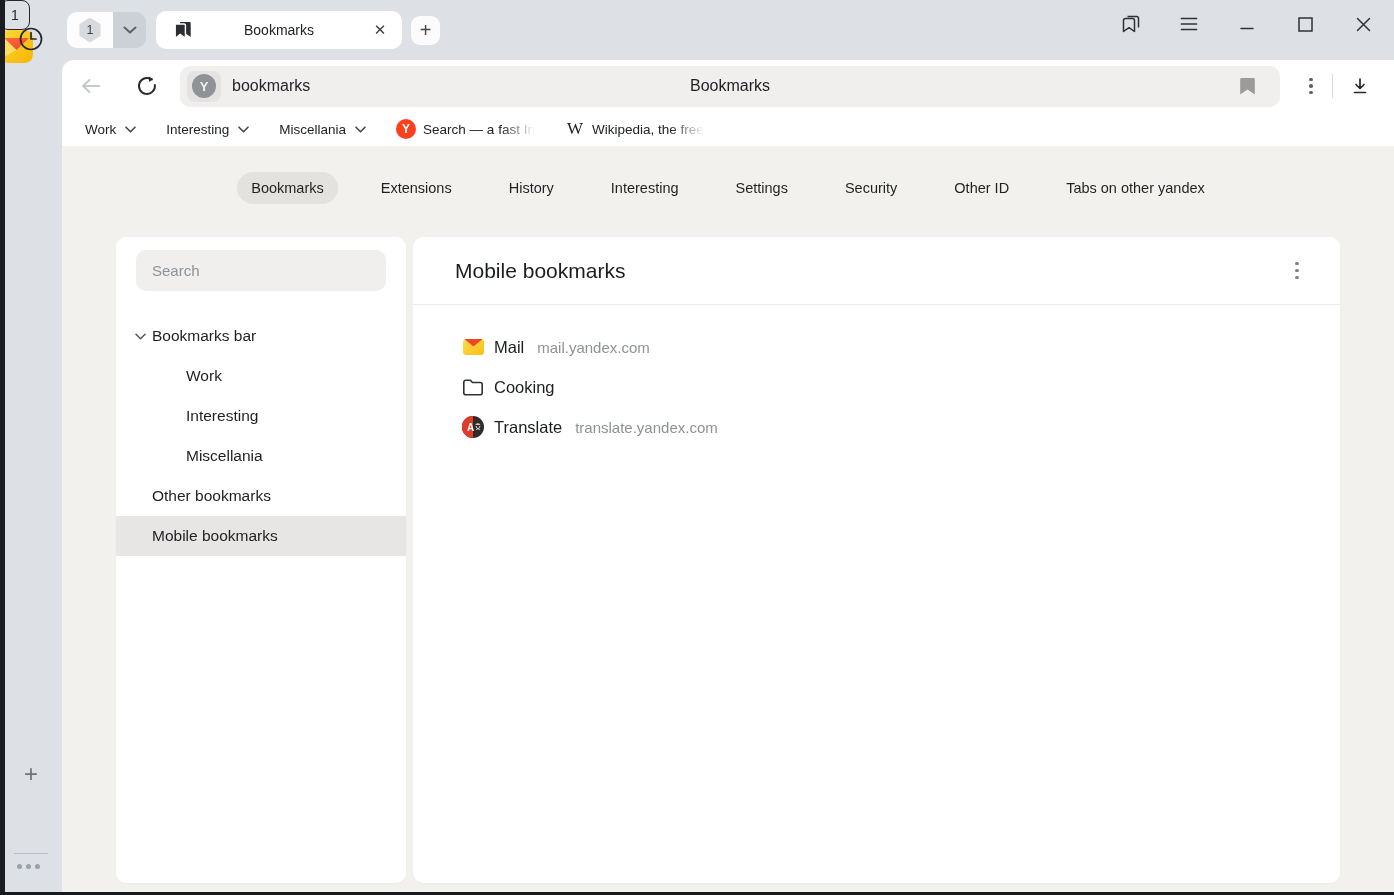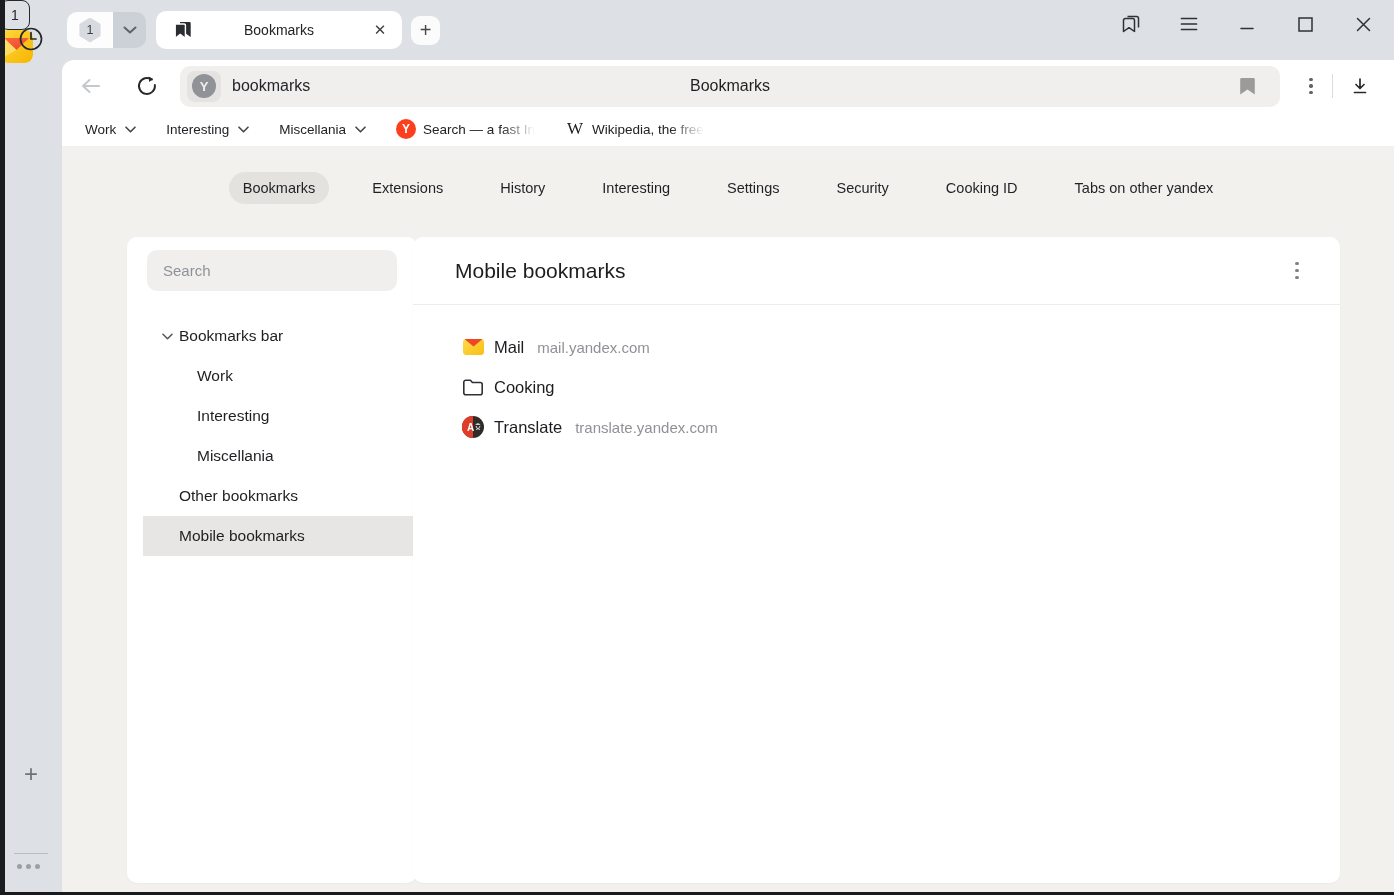--- a/index.html
+++ b/index.html
@@ -61,28 +61,28 @@
   .bm-fade.w1 { max-width:131px; }
   .bm-fade.w2 { max-width:138px; }
 
   
   .page { position:absolute; left:62px; top:146px; width:1332px; height:749px; background:#f2f1ee; }
   .nav-row { position:absolute; top:26px; left:0; right:0; display:flex; justify-content:center; align-items:center; gap:29px; font-size:14.5px; color:#1f2125; }
   .nav-item { padding:8px 14px; border-radius:17px; cursor:pointer; white-space:nowrap; }
   .nav-item.selected { background:#e3e2df; }
 
   .panel { position:absolute; top:91px; bottom:12px; background:#fff; border-radius:10px; box-shadow:0 1px 2px rgba(0,0,0,.03); }
-  .sidebar { left:65px; width:290px; }
+  .sidebar { left:54px; width:290px; }
   .search-wrap { margin:13px 20px 0 20px; }
   .search-input { width:100%; height:41px; background:#f0efee; border:none; outline:none; border-radius:10px; padding:0 16px; font-size:15px; font-family:inherit; color:#202226; }
   .search-input::placeholder { color:#8e9298; }
   .tree { margin-top:25px; }
   .tree-row { height:40px; display:flex; align-items:center; font-size:15.5px; color:#1d1f22; cursor:pointer; }
   .tree-row .twisty { width:16px; height:16px; margin-left:16px; margin-right:4px; display:flex; align-items:center; justify-content:center; color:#55585c; }
-  .tree-row.lvl0 { padding-left:0;margin-left:16px; }
+  .tree-row.lvl0 { padding-left:0; }
   .tree-row.lvl0.no-twisty { padding-left:36px; }
   .tree-row.lvl1 { padding-left:70px; }
   .tree-row.selected { background:#e7e6e4; }
 
   .main-panel { left:351px; width:927px; }
   .main-header { height:68px; display:flex; align-items:center; border-bottom:1px solid #ececec; position:relative; }
   .main-title { margin-left:42px; font-size:21px; color:#1b1d20; }
   .main-kebab { position:absolute; right:30px; width:26px; height:26px; display:flex; flex-direction:column; align-items:center; justify-content:center; gap:3.5px; cursor:pointer; }
   .main-kebab i { width:3.6px; height:3.6px; border-radius:50%; background:#7f8287; }
   .list { padding-top:22px; }
@@ -294,21 +294,21 @@
 
 <div class="page">
 
   <div class="nav-row">
     <div class="nav-item selected">Bookmarks</div>
     <div class="nav-item">Extensions</div>
     <div class="nav-item">History</div>
     <div class="nav-item">Interesting</div>
     <div class="nav-item">Settings</div>
     <div class="nav-item">Security</div>
-    <div class="nav-item">Cooking ID</div>
+    <div class="nav-item">Other ID</div>
     <div class="nav-item">Tabs on other yandex</div>
   </div>
 
   <div class="panel sidebar">
     <div class="search-wrap">
       <input class="search-input" type="text" placeholder="Search" style="">
     </div>
     <div class="tree">
       <div class="tree-row lvl0">
         <span class="twisty">

